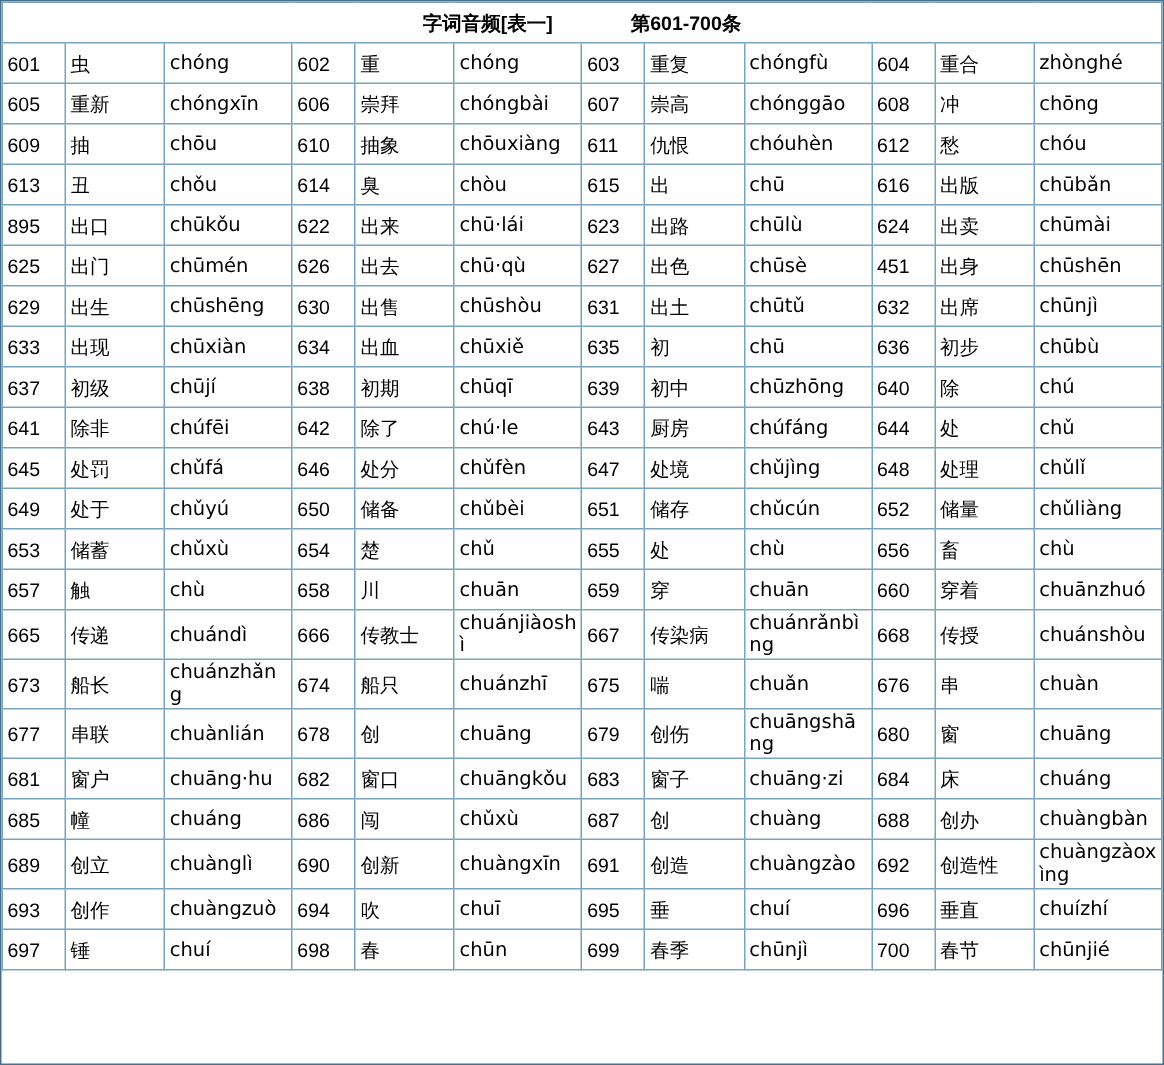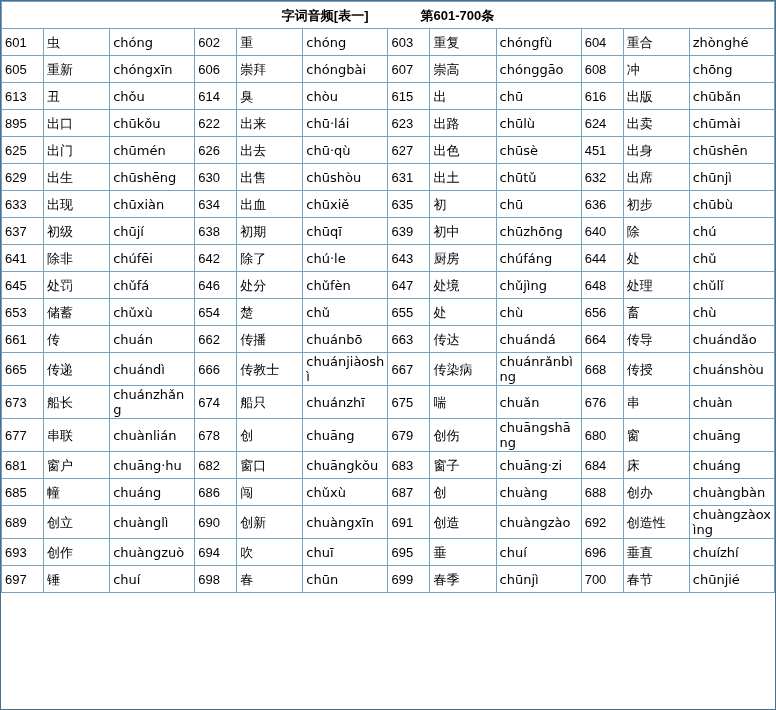--- a/index.html
+++ b/index.html
@@ -122,20 +122,34 @@
           <td class="hz">崇拜</td>
           <td class="py">chóngbài</td>
           <td class="num">607</td>
           <td class="hz">崇高</td>
           <td class="py">chónggāo</td>
           <td class="num">608</td>
           <td class="hz">冲</td>
           <td class="py">chōng</td>
         </tr>
         <tr>
+          <td class="num">609</td>
+          <td class="hz">抽</td>
+          <td class="py">chōu</td>
+          <td class="num">610</td>
+          <td class="hz">抽象</td>
+          <td class="py">chōuxiàng</td>
+          <td class="num">611</td>
+          <td class="hz">仇恨</td>
+          <td class="py">chóuhèn</td>
+          <td class="num">612</td>
+          <td class="hz">愁</td>
+          <td class="py">chóu</td>
+        </tr>
+        <tr>
           <td class="num">613</td>
           <td class="hz">丑</td>
           <td class="py">chǒu</td>
           <td class="num">614</td>
           <td class="hz">臭</td>
           <td class="py">chòu</td>
           <td class="num">615</td>
           <td class="hz">出</td>
           <td class="py">chū</td>
           <td class="num">616</td>
@@ -234,46 +248,60 @@
           <td class="hz">处分</td>
           <td class="py">chǔfèn</td>
           <td class="num">647</td>
           <td class="hz">处境</td>
           <td class="py">chǔjìng</td>
           <td class="num">648</td>
           <td class="hz">处理</td>
           <td class="py">chǔlǐ</td>
         </tr>
         <tr>
+          <td class="num">649</td>
+          <td class="hz">处于</td>
+          <td class="py">chǔyú</td>
+          <td class="num">650</td>
+          <td class="hz">储备</td>
+          <td class="py">chǔbèi</td>
+          <td class="num">651</td>
+          <td class="hz">储存</td>
+          <td class="py">chǔcún</td>
+          <td class="num">652</td>
+          <td class="hz">储量</td>
+          <td class="py">chǔliàng</td>
+        </tr>
+        <tr>
           <td class="num">653</td>
           <td class="hz">储蓄</td>
           <td class="py">chǔxù</td>
           <td class="num">654</td>
           <td class="hz">楚</td>
           <td class="py">chǔ</td>
           <td class="num">655</td>
           <td class="hz">处</td>
           <td class="py">chù</td>
           <td class="num">656</td>
           <td class="hz">畜</td>
           <td class="py">chù</td>
         </tr>
         <tr>
-          <td class="num">661</td>
-          <td class="hz">传</td>
-          <td class="py">chuán</td>
-          <td class="num">662</td>
-          <td class="hz">传播</td>
-          <td class="py">chuánbō</td>
-          <td class="num">663</td>
-          <td class="hz">传达</td>
-          <td class="py">chuándá</td>
-          <td class="num">664</td>
-          <td class="hz">传导</td>
-          <td class="py">chuándǎo</td>
+          <td class="num">657</td>
+          <td class="hz">触</td>
+          <td class="py">chù</td>
+          <td class="num">658</td>
+          <td class="hz">川</td>
+          <td class="py">chuān</td>
+          <td class="num">659</td>
+          <td class="hz">穿</td>
+          <td class="py">chuān</td>
+          <td class="num">660</td>
+          <td class="hz">穿着</td>
+          <td class="py">chuānzhuó</td>
         </tr>
         <tr>
           <td class="num">665</td>
           <td class="hz">传递</td>
           <td class="py">chuándì</td>
           <td class="num">666</td>
           <td class="hz">传教士</td>
           <td class="py">chuánjiàoshì</td>
           <td class="num">667</td>
           <td class="hz">传染病</td>

